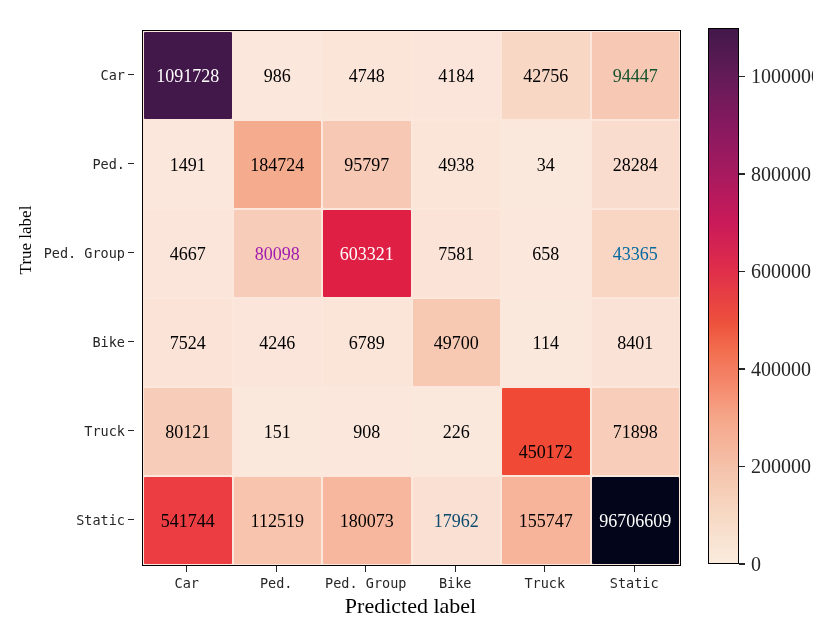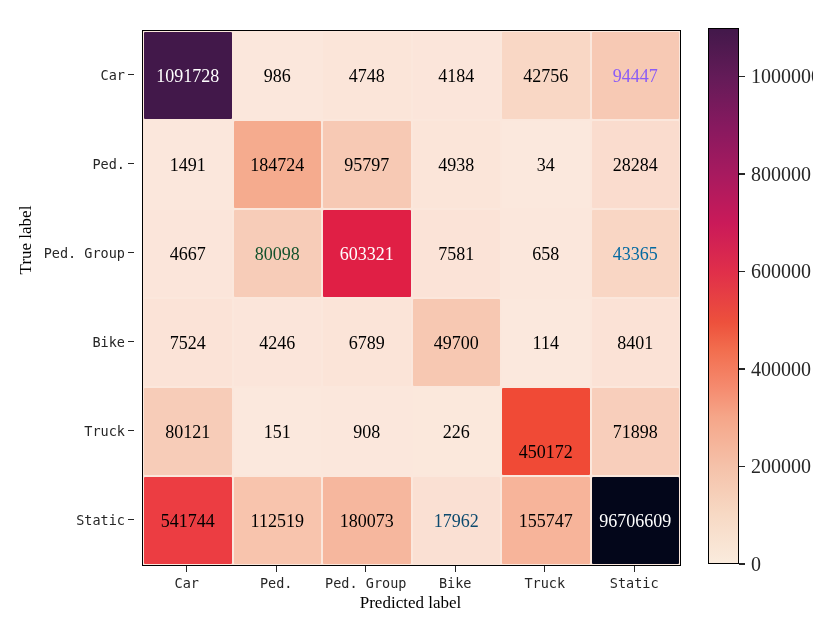--- a/index.html
+++ b/index.html
@@ -107,21 +107,21 @@
     background:#262626;
   }
 
   
   #xlabel{
     position:absolute;
     left:142px; top:593px;
     width:537px;
     text-align:center;
     font-family:"Liberation Serif", serif;
-    font-size:17px;
+    font-size:22px;
     color:#000000;
   }
 
   
   #colorbar-wrap{
     position:absolute;
     left:708px; top:28px;
     width:31px; height:536px;
   }
   #colorbar{
@@ -209,21 +209,21 @@
       <div class="cell">
         <div class="swatch" style="background: rgb(251, 229, 218);"></div>
         <span class="val" style="color: rgb(0, 0, 0);">4184</span>
       </div>
       <div class="cell">
         <div class="swatch" style="background: rgb(249, 215, 197);"></div>
         <span class="val" style="color: rgb(0, 0, 0);">42756</span>
       </div>
       <div class="cell">
         <div class="swatch" style="background: rgb(247, 201, 180);"></div>
-        <span class="val" style="color: #8b5cf6;">94447</span>
+        <span class="val" style="color: #14532d;">94447</span>
       </div>
       <div class="cell">
         <div class="swatch" style="background: rgb(251, 231, 220);"></div>
         <span class="val" style="color: rgb(0, 0, 0);">1491</span>
       </div>
       <div class="cell">
         <div class="swatch" style="background: rgb(245, 171, 142);"></div>
         <span class="val" style="color: rgb(0, 0, 0);">184724</span>
       </div>
       <div class="cell">
@@ -241,21 +241,21 @@
       <div class="cell">
         <div class="swatch" style="background: rgb(250, 220, 206);"></div>
         <span class="val" style="color: rgb(0, 0, 0);">28284</span>
       </div>
       <div class="cell">
         <div class="swatch" style="background: rgb(251, 229, 218);"></div>
         <span class="val" style="color: rgb(0, 0, 0); text-align: right;">4667</span>
       </div>
       <div class="cell">
         <div class="swatch" style="background: rgb(247, 204, 184);"></div>
-        <span class="val" style="color: #14532d;">80098</span>
+        <span class="val" style="color: #a21caf;">80098</span>
       </div>
       <div class="cell">
         <div class="swatch" style="background: rgb(224, 31, 69);"></div>
         <span class="val" style="color: rgb(255, 255, 255);">603321</span>
       </div>
       <div class="cell">
         <div class="swatch" style="background: rgb(251, 227, 215);"></div>
         <span class="val" style="color: rgb(0, 0, 0);">7581</span>
       </div>
       <div class="cell">

